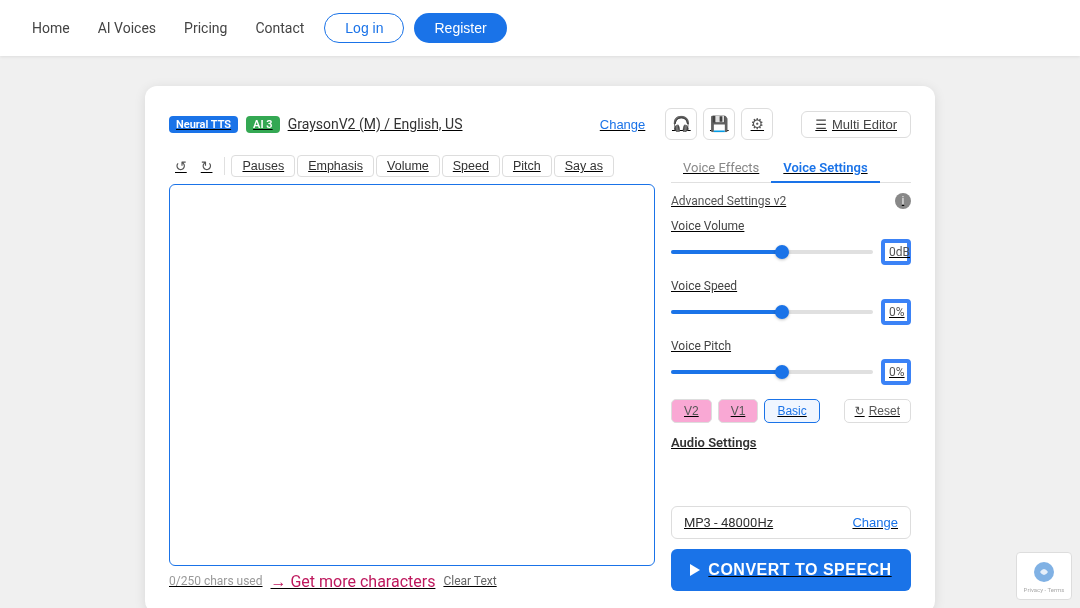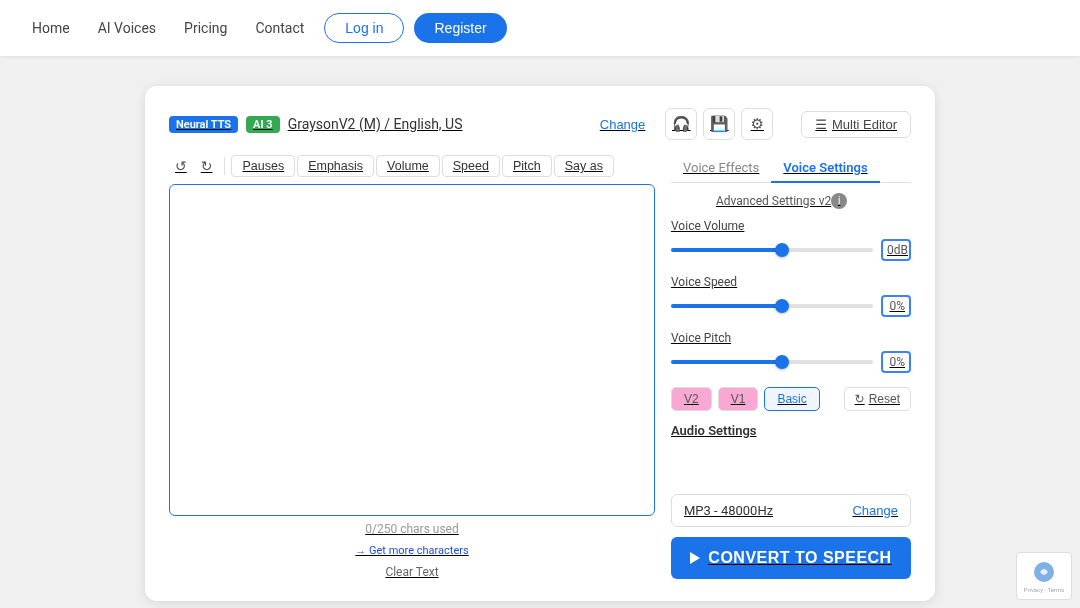--- a/index.html
+++ b/index.html
@@ -207,26 +207,25 @@
       outline: none;
       resize: none;
     }
     .editor-footer {
       display: flex;
       align-items: center;
       margin-top: 6px;
       font-size: 12px;
       color: #999;
       gap: 8px;
-      flex-direction: column;
     }
     .get-more-chars {
-      color: #1d4ed8;
-      cursor: pointer;
-      font-size: 11px;
+      color: #be185d;
+      cursor: pointer;
+      font-size: 16px;
     }
     .clear-text {
       color: #666;
       cursor: pointer;
       font-size: 12px;
     }
 
     
     .tabs-row {
       display: flex;
@@ -245,23 +244,22 @@
       color: #1a73e8;
       border-bottom: 2px solid #1a73e8;
       font-weight: 600;
     }
 
     .settings-section-label {
       font-size: 12px;
       color: #555;
       display: flex;
       align-items: center;
-      justify-content: flex-start;
+      justify-content: space-between;
       margin-bottom: 10px;
-      margin-left: 45px;
     }
     .info-icon {
       width: 16px;
       height: 16px;
       background: #888;
       border-radius: 50%;
       color: #fff;
       font-size: 10px;
       display: flex;
       align-items: center;
@@ -303,21 +301,21 @@
       top: 50%;
       transform: translateY(-50%);
       cursor: pointer;
       box-shadow: 0 1px 3px rgba(0,0,0,0.25);
     }
     .slider-val {
       font-size: 12px;
       color: #555;
       width: 30px;
       text-align: right;
-      border: 2px solid #3b82f6;
+      border: 4px solid #3b82f6;
       border-radius: 4px;
       padding: 2px 4px;
     }
 
     
     .version-btns {
       display: flex;
       align-items: center;
       gap: 6px;
       margin-bottom: 12px;

